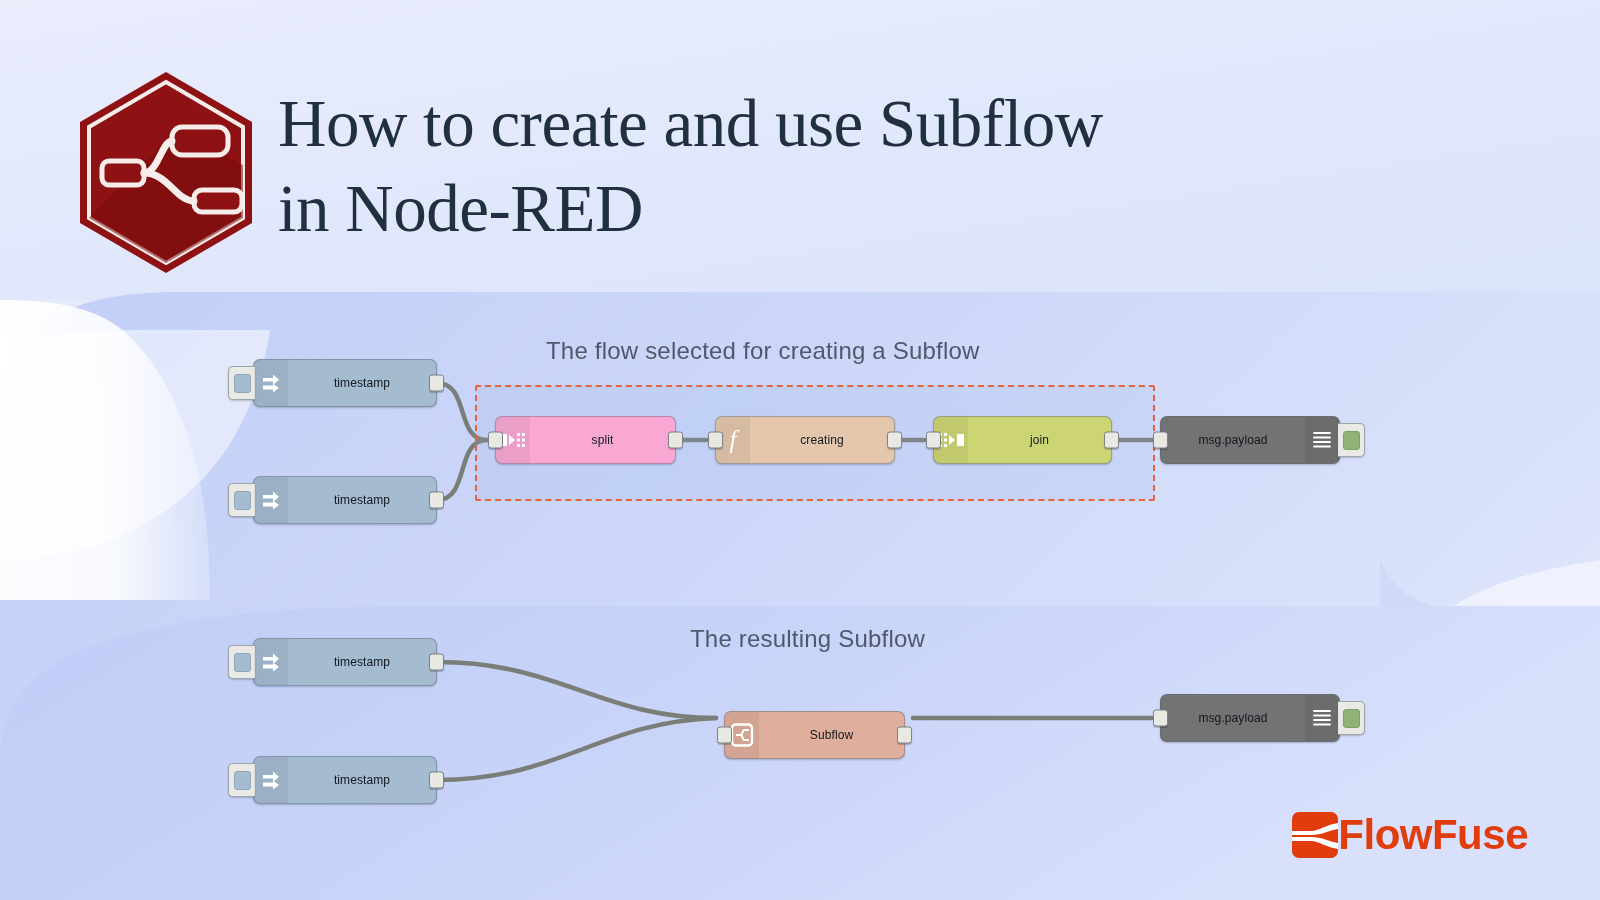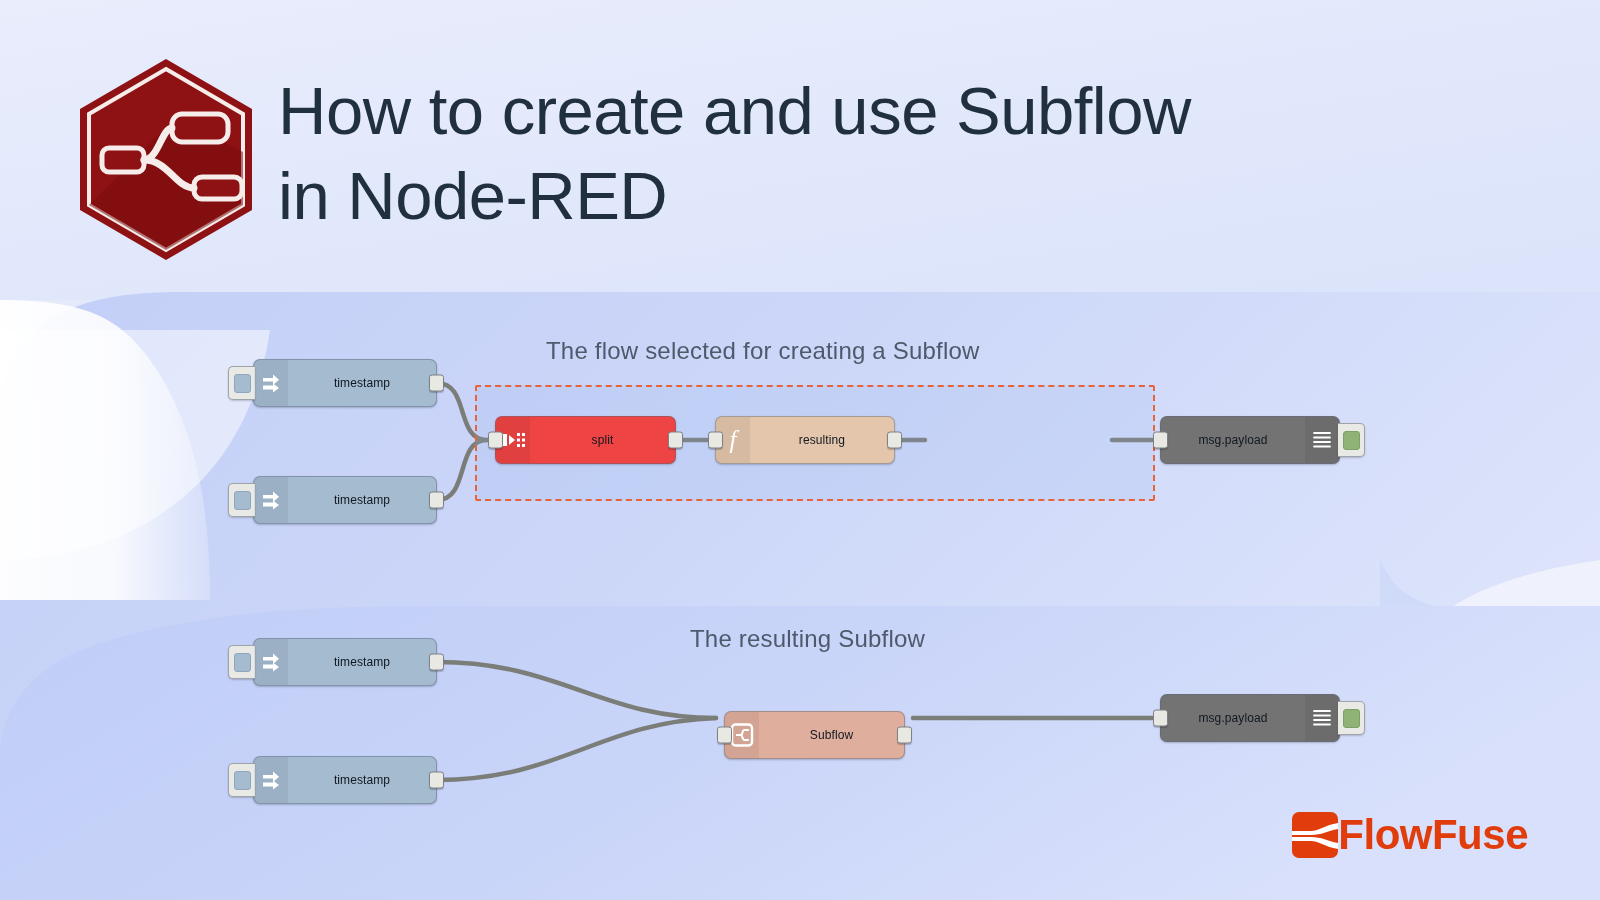--- a/index.html
+++ b/index.html
@@ -9,21 +9,21 @@
     background:#EEF1FC;
   }
   #stage{position:absolute;inset:0;width:1600px;height:900px;}
 
   
   .bg-base{position:absolute;inset:0;
     background:linear-gradient(115deg,#E7ECFB 0%,#DFE6FA 35%,#D3DCF9 70%,#CBD6F8 100%);}
   .bg-svg{position:absolute;inset:0;}
 
   
-  .header{position:absolute;left:0;top:0;width:1288px;height:270px;}
+  .header{position:absolute;left:0;top:13px;width:1288px;height:270px;font-family:Liberation Serif, serif;}
   .logo-hex{position:absolute;left:76px;top:57px;width:180px;height:205px;}
   .title{
     position:absolute;left:278px;top:68px;width:1120px;
     font-size:67px;line-height:85px;font-weight:400;color:#21303F;
     letter-spacing:-0.5px;white-space:pre-line;
   }
 
   
   .flow-layer{position:absolute;inset:0;}
   .section-label{
@@ -50,21 +50,21 @@
     background:rgba(0,0,0,.055);flex:0 0 auto;
   }
   .node .icon-cell.right{order:2;margin-left:auto;}
   .node .label{
     flex:1 1 auto;text-align:center;font-size:12px;color:#111820;
     letter-spacing:.1px;white-space:nowrap;padding:0 6px;
   }
 
   
   .n-inject  {background:#A4BBD0;}
-  .n-split   {background:#ef4444;}
+  .n-split   {background:#f9a8d4;}
   .n-function{background:#E3C6AC;}
   .n-join    {background:#CDD474;}
   .n-debug   {background:#737373;}
   .n-subflow {background:#E0AE9C;}
 
   
   .port{
     position:absolute;width:13px;height:15px;border-radius:3px;
     background:#E9E9E4;border:1px solid #7E8087;top:50%;
     transform:translateY(-50%);box-shadow:0 1px 1px rgba(0,0,0,.2);
@@ -250,26 +250,47 @@
       <div class="port out"></div>
     </div>
 
     <div class="node n-function" style="left:715px;top:416px;width:180px;">
       <div class="body">
         <div class="icon-cell">
           <svg width="22" height="26" viewBox="0 0 22 26">
             <text x="11" y="21" font-family="'Liberation Serif',serif" font-size="25" font-style="italic" fill="#FFFFFF" text-anchor="middle">f</text>
           </svg>
         </div>
-        <div class="label">resulting</div>
-      </div>
-      <div class="port in"></div>
-      <div class="port out"></div>
-    </div>
-
+        <div class="label">creating</div>
+      </div>
+      <div class="port in"></div>
+      <div class="port out"></div>
+    </div>
+
+    <div class="node n-join" style="left:933px;top:416px;width:179px;">
+      <div class="body">
+        <div class="icon-cell">
+          <svg width="26" height="20" viewBox="0 0 26 20">
+            <g fill="#FFFFFF">
+              <rect x="1" y="3" width="3" height="3"></rect>
+                <rect x="6" y="3" width="3" height="3"></rect>
+              <rect x="1" y="8.5" width="3" height="3"></rect>
+                <rect x="6" y="8.5" width="3" height="3"></rect>
+              <rect x="1" y="14" width="3" height="3"></rect>
+                <rect x="6" y="14" width="3" height="3"></rect>
+            </g>
+            <path d="M11,5 L17,10 L11,15 Z" fill="#FFFFFF"></path>
+            <rect x="19" y="4" width="7" height="12" fill="#FFFFFF"></rect>
+          </svg>
+        </div>
+        <div class="label">join</div>
+      </div>
+      <div class="port in"></div>
+      <div class="port out"></div>
+    </div>
 
     <div class="node n-debug" style="left:1160px;top:416px;width:180px;">
       <div class="body">
         <div class="label">msg.payload</div>
         <div class="icon-cell right">
           <svg width="22" height="20" viewBox="0 0 22 20">
             <g stroke="#FFFFFF" stroke-width="1.8" stroke-linecap="round">
               <line x1="3" y1="3" x2="19" y2="3"></line>
               <line x1="3" y1="7.5" x2="19" y2="7.5"></line>
               <line x1="3" y1="12" x2="19" y2="12"></line>

